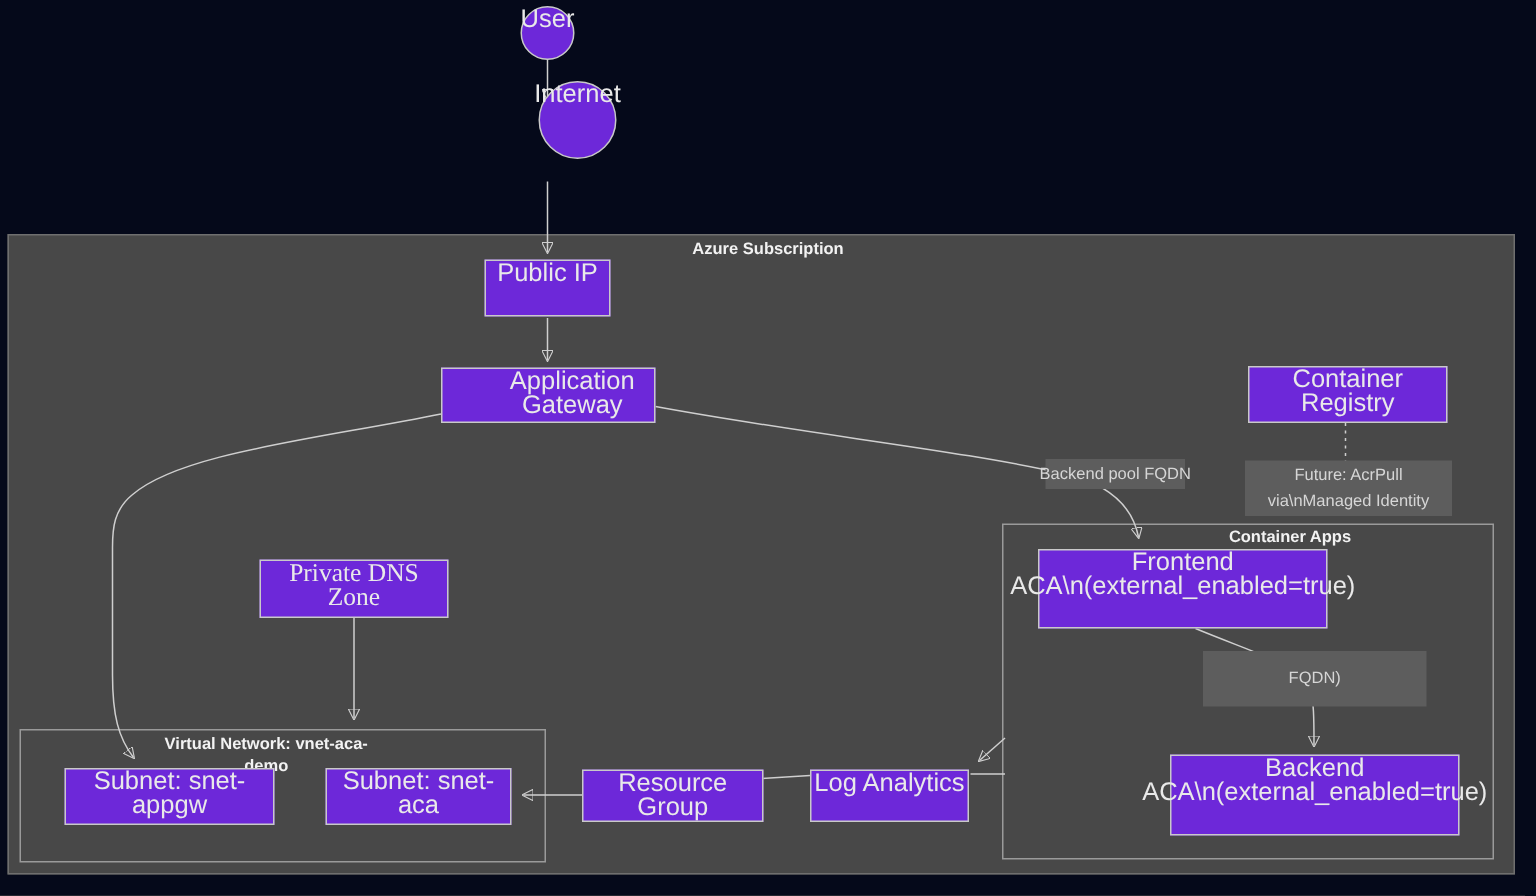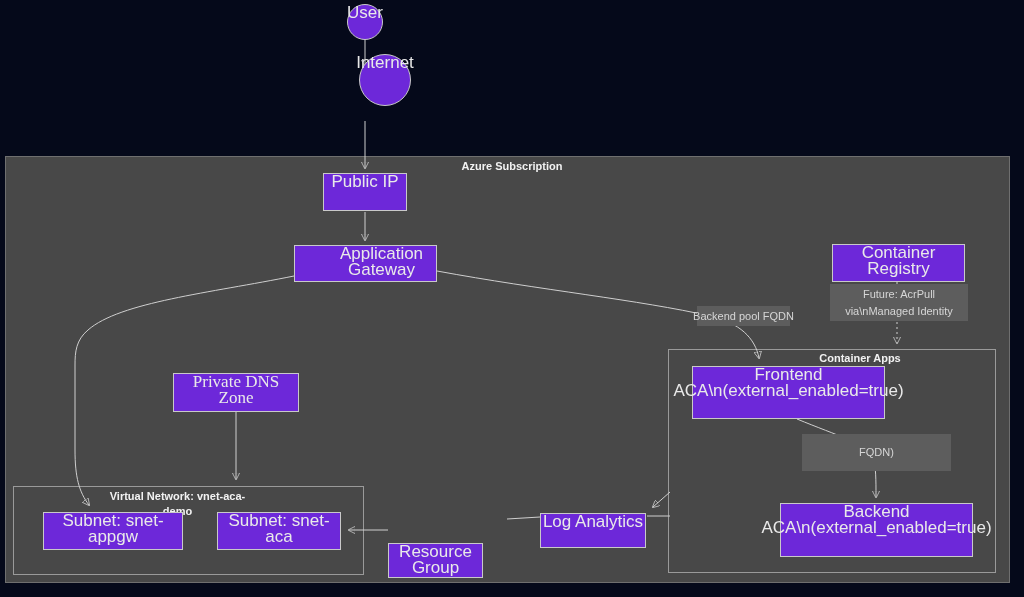--- a/index.html
+++ b/index.html
@@ -88,21 +88,21 @@
   <path d="M670,492 L653,507" marker-end="url(#arrow)"></path>
   <path d="M670,516 L647,516"></path>
   <path d="M507,519 L540,517"></path>
   <path d="M388,530 L349,530" marker-end="url(#arrow)"></path>
 </svg>
 
 <div class="edge-label" style="left:697px; top:306px; width:93px; height:20px;">
     <span>Backend pool FQDN</span>
   </div>
 
-<div class="edge-label" style="left:830px; top:284px; width:138px; height:37px;">
+<div class="edge-label" style="left:830px; top:307px; width:138px; height:37px;">
     <span>Future: AcrPull</span>
     <span>via\nManaged Identity</span>
   </div>
 
 <div class="edge-label" style="left:802px; top:434px; width:149px; height:37px;">
     <span>FQDN)</span>
   </div>
 
 <div class="node circle" style="left:347px; top:4px; width:36px; height:36px;">
     <span>User</span>
@@ -139,19 +139,19 @@
   </div>
 
 <div class="node" style="left:43px; top:512px; width:140px; height:38px;">
     <span>Subnet: snet-appgw</span>
   </div>
 
 <div class="node" style="left:217px; top:512px; width:124px; height:38px;">
     <span>Subnet: snet-aca</span>
   </div>
 
-<div class="node" style="left:388px; top:513px; width:95px; height:35px;margin-top:30px;">
+<div class="node" style="left:388px; top:513px; width:121px; height:35px;">
     <span>Resource Group</span>
   </div>
 
 <div class="node" style="left:540px; top:513px; width:106px; height:35px;">
     <span>Log Analytics</span>
   </div>
 
 </body></html>

